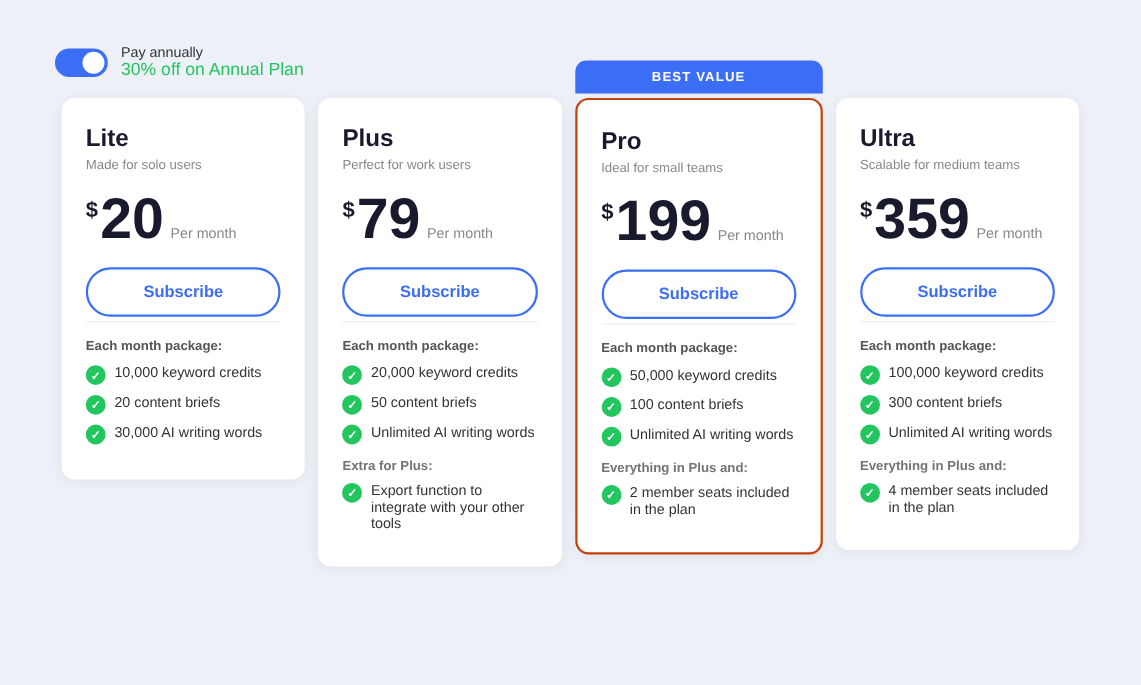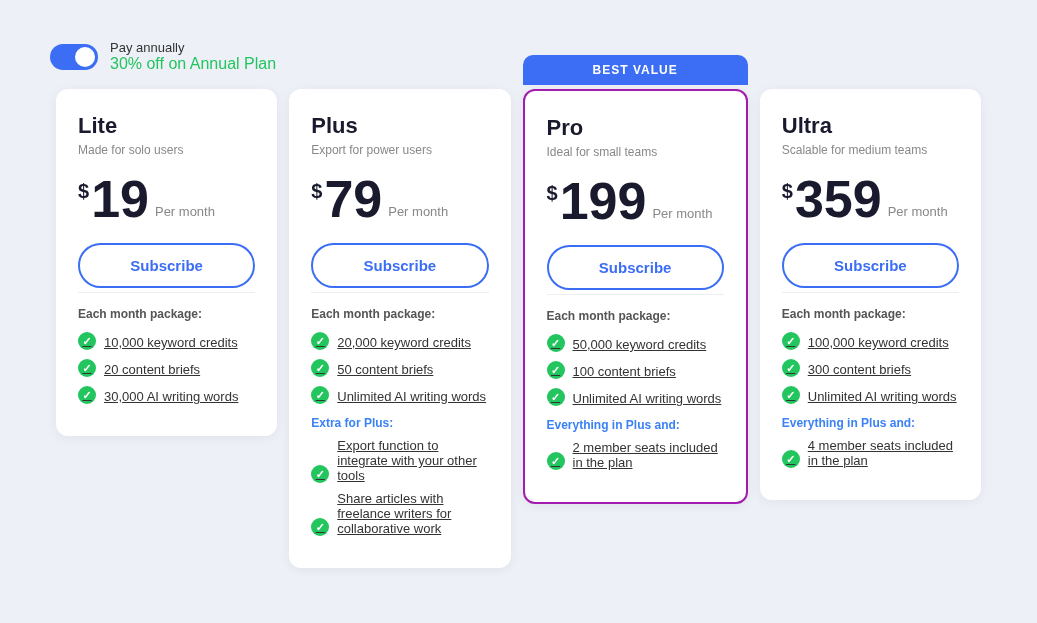--- a/index.html
+++ b/index.html
@@ -70,21 +70,21 @@
     .plan-card {
       background: white;
       border-radius: 12px;
       padding: 24px 22px;
       flex: 1;
       margin: 0 6px;
       box-shadow: 0 2px 12px rgba(0,0,0,0.06);
       position: relative;
     }
     .plan-card.featured {
-      border: 2px solid #a21caf;
+      border: 2px solid #c2410c;
       margin-top: 0;
     }
     .best-value-badge {
       background: #3b6ef5;
       color: white;
       text-align: center;
       font-size: 12px;
       font-weight: 700;
       letter-spacing: 1px;
       padding: 8px 0;
@@ -149,26 +149,25 @@
       margin-bottom: 14px;
     }
     .package-label {
       font-size: 12px;
       font-weight: 600;
       color: #555;
       margin-bottom: 10px;
     }
     .feature-item {
       display: flex;
-      align-items: flex-end;
+      align-items: flex-start;
       gap: 8px;
       margin-bottom: 8px;
       font-size: 13px;
       color: #333;
-      text-decoration: underline;
     }
     .check-icon {
       width: 18px;
       height: 18px;
       min-width: 18px;
       background: #22c55e;
       border-radius: 50%;
       display: flex;
       align-items: center;
       justify-content: center;
@@ -176,21 +175,21 @@
     }
     .check-icon::after {
       content: '✓';
       color: white;
       font-size: 11px;
       font-weight: 700;
     }
     .extra-label {
       font-size: 12px;
       font-weight: 700;
-      color: #3b82f6;
+      color: #737373;
       margin: 12px 0 8px 0;
     }
   </style>
 </head>
 <body>
 
 <div class="page-wrapper">
 
   <div class="toggle-row">
     <div class="toggle">
@@ -198,51 +197,48 @@
     </div>
     <div class="toggle-text">
       <span class="label">Pay annually</span>
       <span class="discount">30% off on Annual Plan</span>
     </div>
   </div>
 
   <div class="plans-container" id="plans-container">
   <div class="plan-card"><div class="plan-name">Lite</div><div class="plan-tagline">Made for solo users</div><div class="plan-price">
     <span class="price-dollar">$</span>
-    <span class="price-amount">19</span>
+    <span class="price-amount">20</span>
     <span class="price-period">Per month</span>
   </div><button class="subscribe-btn">Subscribe</button><hr class="divider"><div class="package-label">Each month package:</div><div class="feature-item">
       <div class="check-icon"></div>
       <span>10,000 keyword credits</span>
     </div><div class="feature-item">
       <div class="check-icon"></div>
       <span>20 content briefs</span>
     </div><div class="feature-item">
       <div class="check-icon"></div>
       <span>30,000 AI writing words</span>
     </div></div>
-      <div class="plan-card"><div class="plan-name">Plus</div><div class="plan-tagline">Export for power users</div><div class="plan-price">
+      <div class="plan-card"><div class="plan-name">Plus</div><div class="plan-tagline">Perfect for work users</div><div class="plan-price">
     <span class="price-dollar">$</span>
     <span class="price-amount">79</span>
     <span class="price-period">Per month</span>
   </div><button class="subscribe-btn">Subscribe</button><hr class="divider"><div class="package-label">Each month package:</div><div class="feature-item">
       <div class="check-icon"></div>
       <span>20,000 keyword credits</span>
     </div><div class="feature-item">
       <div class="check-icon"></div>
       <span>50 content briefs</span>
     </div><div class="feature-item">
       <div class="check-icon"></div>
       <span>Unlimited AI writing words</span>
     </div><div class="extra-label">Extra for Plus:</div><div class="feature-item">
         <div class="check-icon"></div>
         <span>Export function to integrate with your other tools</span>
-      </div><div class="feature-item">
-        <div class="check-icon"></div>
-        <span>Share articles with freelance writers for collaborative work</span>
       </div></div>
       <div class="plan-card featured"><div class="best-value-badge">BEST VALUE</div><div class="plan-name">Pro</div><div class="plan-tagline">Ideal for small teams</div><div class="plan-price">
     <span class="price-dollar">$</span>
     <span class="price-amount">199</span>
     <span class="price-period">Per month</span>
   </div><button class="subscribe-btn">Subscribe</button><hr class="divider"><div class="package-label">Each month package:</div><div class="feature-item">
       <div class="check-icon"></div>
       <span>50,000 keyword credits</span>
     </div><div class="feature-item">
       <div class="check-icon"></div>

